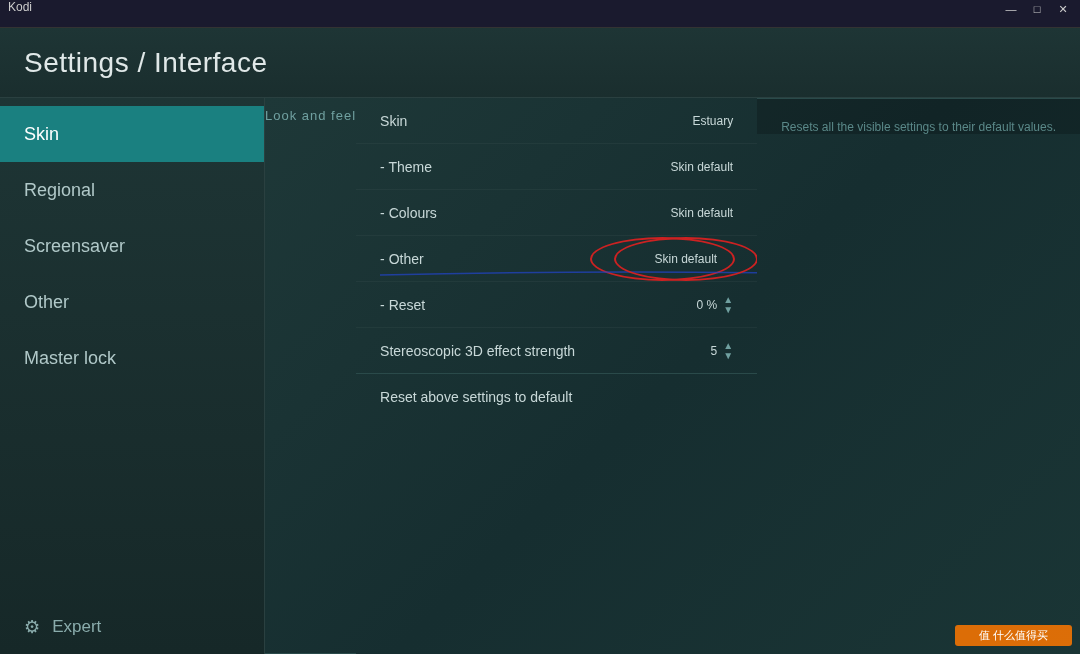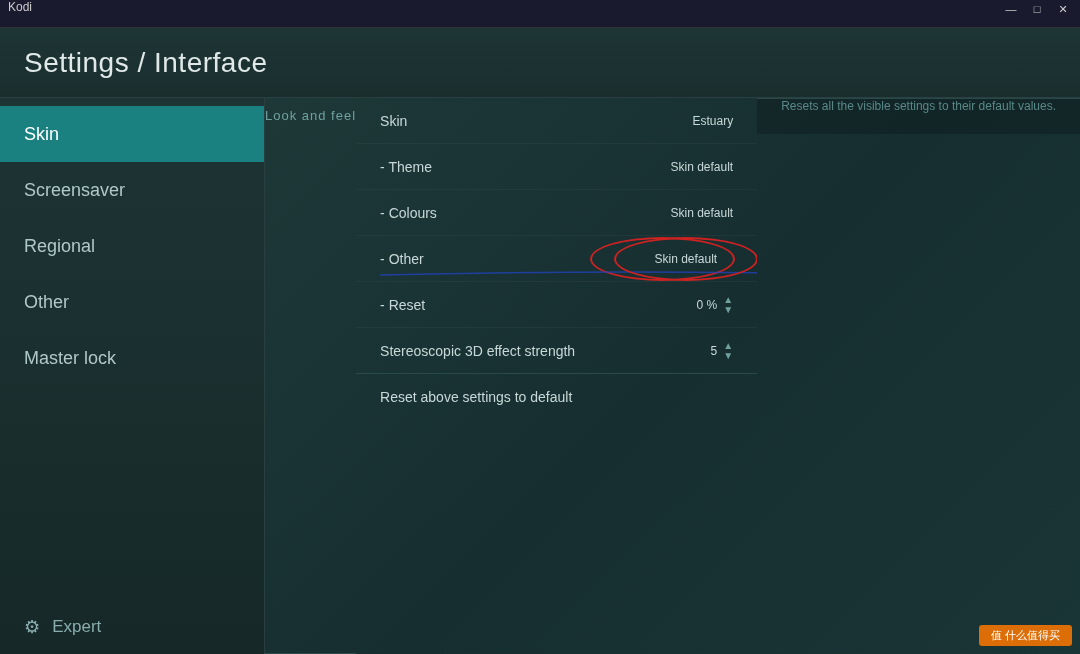--- a/index.html
+++ b/index.html
@@ -189,37 +189,37 @@
       border: 2px solid #cc2222;
       border-radius: 50%;
     }
 
     
     .bottom-bar {
       height: 36px;
       background: rgba(0,0,0,0.2);
       border-top: 1px solid #2a4a4a;
       display: flex;
-      align-items: flex-start;
+      align-items: flex-end;
       padding: 0 24px;
     }
     .bottom-text {
       font-size: 12px;
       color: #5a8888;
     }
 
     
     .watermark {
       position: fixed;
       bottom: 8px;
       right: 8px;
       background: rgba(255,120,0,0.85);
       color: white;
       font-size: 11px;
-      padding: 3px 12px;
+      padding: 3px 24px;
       border-radius: 3px;
       display: flex;
       align-items: flex-start;
       gap: 4px;
     }
 
     
     .fonts-circle-overlay {
       position: absolute;
       right: 22px;
@@ -249,24 +249,24 @@
 </div>
 
 <div class="main">
 
   <div class="sidebar">
     <div class="sidebar-items">
       <div class="sidebar-item active">
         <span>Skin</span>
       </div>
       <div class="sidebar-item">
+        <span>Regional</span>
+      </div>
+      <div class="sidebar-item">
         <span>Screensaver</span>
-      </div>
-      <div class="sidebar-item">
-        <span>Regional</span>
       </div>
       <div class="sidebar-item">
         <span>Other</span>
       </div>
       <div class="sidebar-item">
         <span>Master lock</span>
       </div>
     </div>
     <div class="sidebar-bottom">
       <span class="gear-icon">⚙</span>

